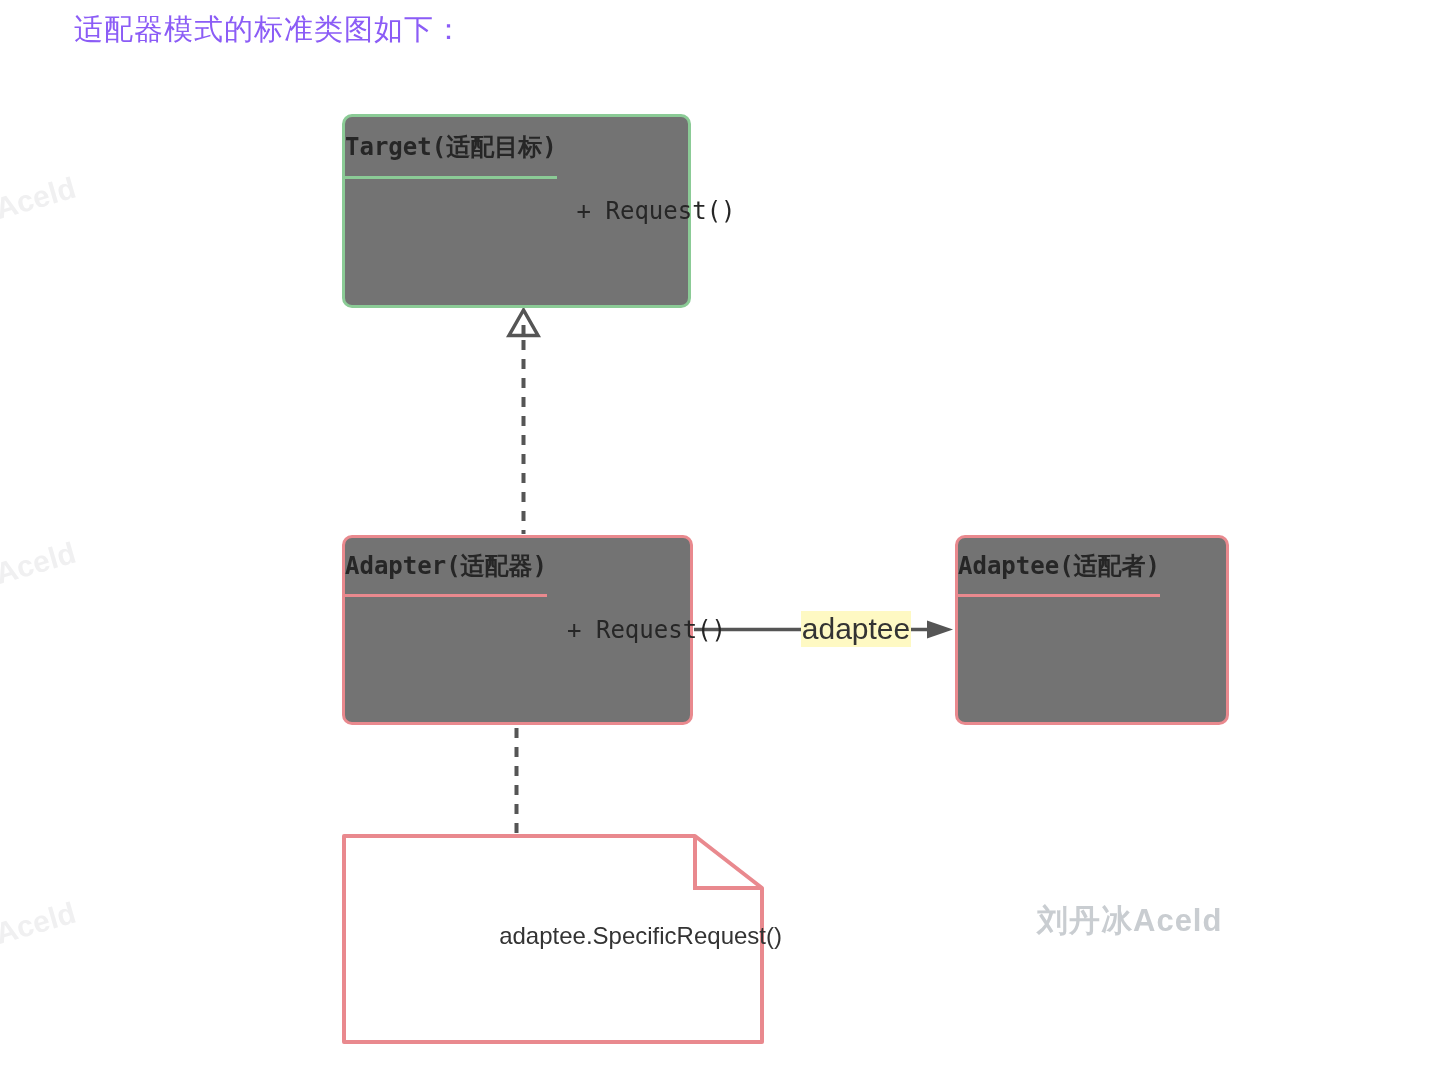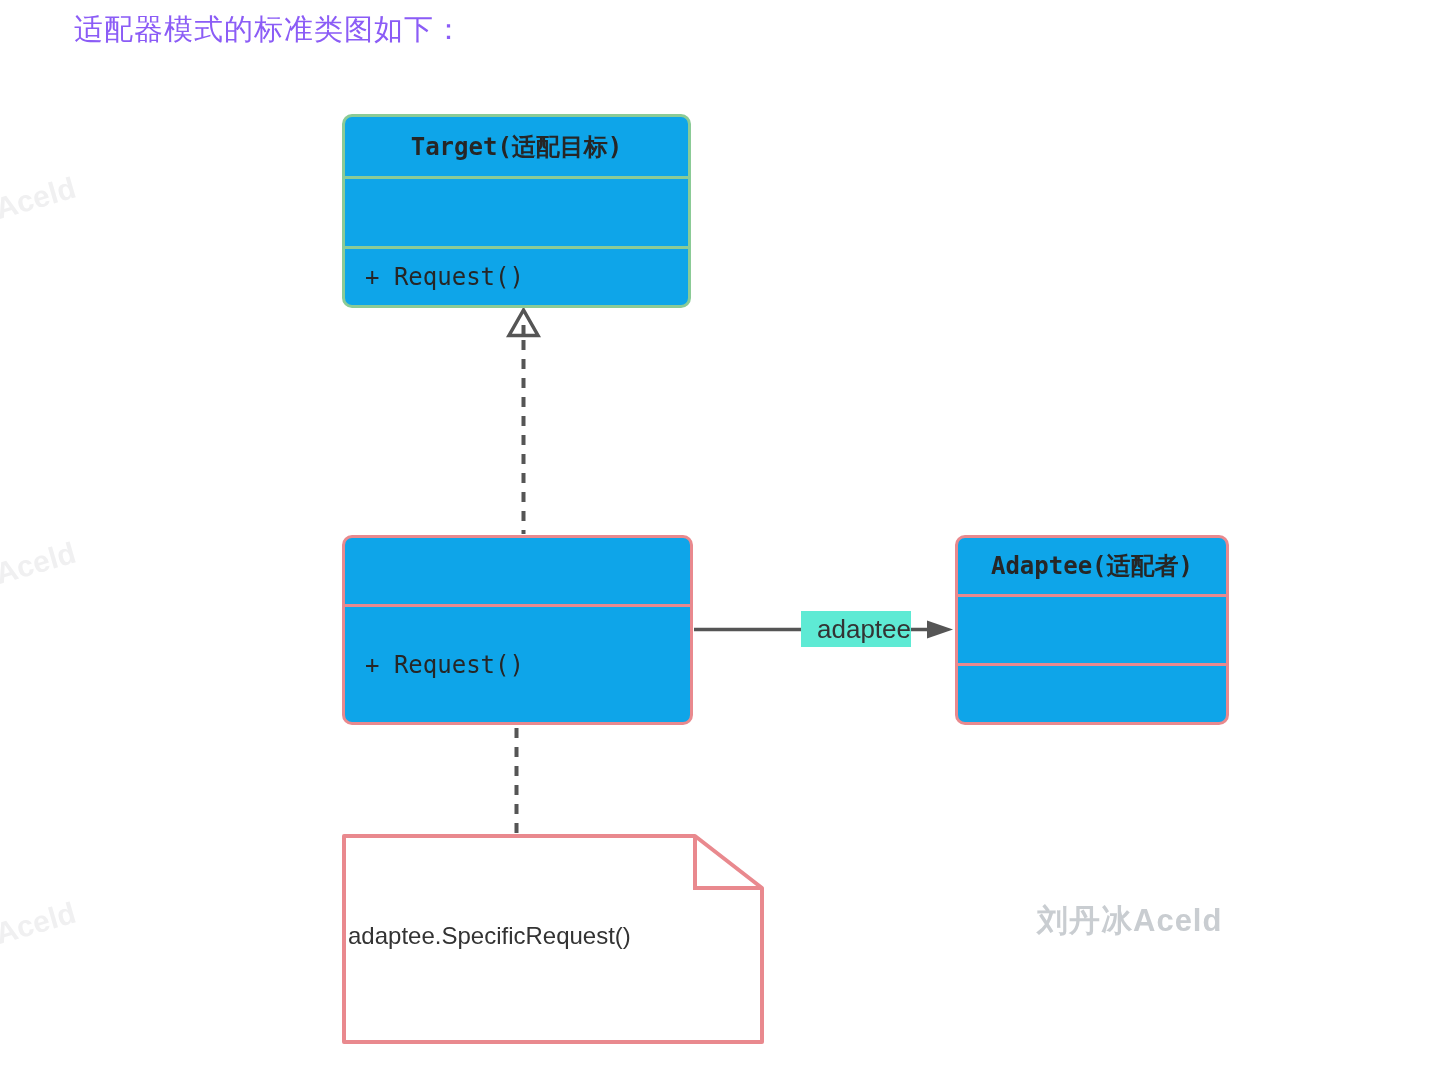--- a/index.html
+++ b/index.html
@@ -8,21 +8,21 @@
     background:#ffffff; overflow:hidden;
     font-family:"Liberation Sans","DejaVu Sans",sans-serif;
   }
   .page-title {
     position:absolute; left:74px; top:10px;
     font-size:29px; color:#8b5cf6; letter-spacing:1px;
   }
   
   .uml-class {
     position:absolute; box-sizing:border-box; border-radius:10px;
-    background:#0ea5e9; display:flex; flex-direction:column;
+    background:#737373; display:flex; 
   }
   .uml-class.green { border:3.5px solid #8bcb96; }
   .uml-class.pink  { border:3.5px solid #e9898e; }
   .c-head {
     display:flex; align-items:center; justify-content:center;
     font-family:"DejaVu Sans Mono","Liberation Mono",monospace;
     font-weight:bold; font-size:24px; color:#262626; flex:0 0 auto;
   }
   .green .c-head, .green .c-attrs { border-bottom:3px solid #8bcb96; }
   .pink  .c-head, .pink  .c-attrs { border-bottom:3px solid #e9898e; }
@@ -39,26 +39,26 @@
   #class-adapter .c-head  { height:56px; }
   #class-adapter .c-attrs { height:66px; }
   #class-adaptee { left:955px; top:535px; width:274px; height:190px; }
   #class-adaptee .c-head  { height:56px; }
   #class-adaptee .c-attrs { height:66px; }
 
   .overlay { position:absolute; left:0; top:0; pointer-events:none; }
 
   .assoc-label {
     position:absolute; left:801px; top:611px; width:110px;
-    text-align:right; background:#5eead4;
-    font-size:26px; color:#333333; line-height:36px;
+    text-align:center; background:#fef9c3;
+    font-size:30px; color:#333333; line-height:36px;
   }
   .note-text {
-    position:absolute; left:348px; top:922px; width:418px;
-    text-align:left; font-size:24px; color:#333333;
+    position:absolute; left:364px; top:922px; width:418px;
+    text-align:right; font-size:24px; color:#333333;
   }
   .wm-main {
     position:absolute; left:1037px; top:900px;
     font-size:31px; font-weight:bold; color:#c9cdd1; letter-spacing:1px;
   }
   .wm-side {
     position:absolute; left:-95px; width:250px;
     font-size:30px; font-weight:bold; color:#f0f0f1;
     transform:rotate(-16deg);
   }
@@ -100,20 +100,21 @@
     </g>
   </svg>
 
   <div class="uml-class green" id="class-target">
     <div class="c-head">Target(适配目标)</div>
     <div class="c-attrs"></div>
     <div class="c-methods">+ Request()</div>
   </div>
 
   <div class="uml-class pink" id="class-adapter">
+    <div class="c-head">Adapter(适配器)</div>
     <div class="c-attrs"></div>
     <div class="c-methods">+ Request()</div>
   </div>
 
   <div class="uml-class pink" id="class-adaptee">
     <div class="c-head">Adaptee(适配者)</div>
     <div class="c-attrs"></div>
   </div>
 
   <div class="assoc-label">adaptee</div>

